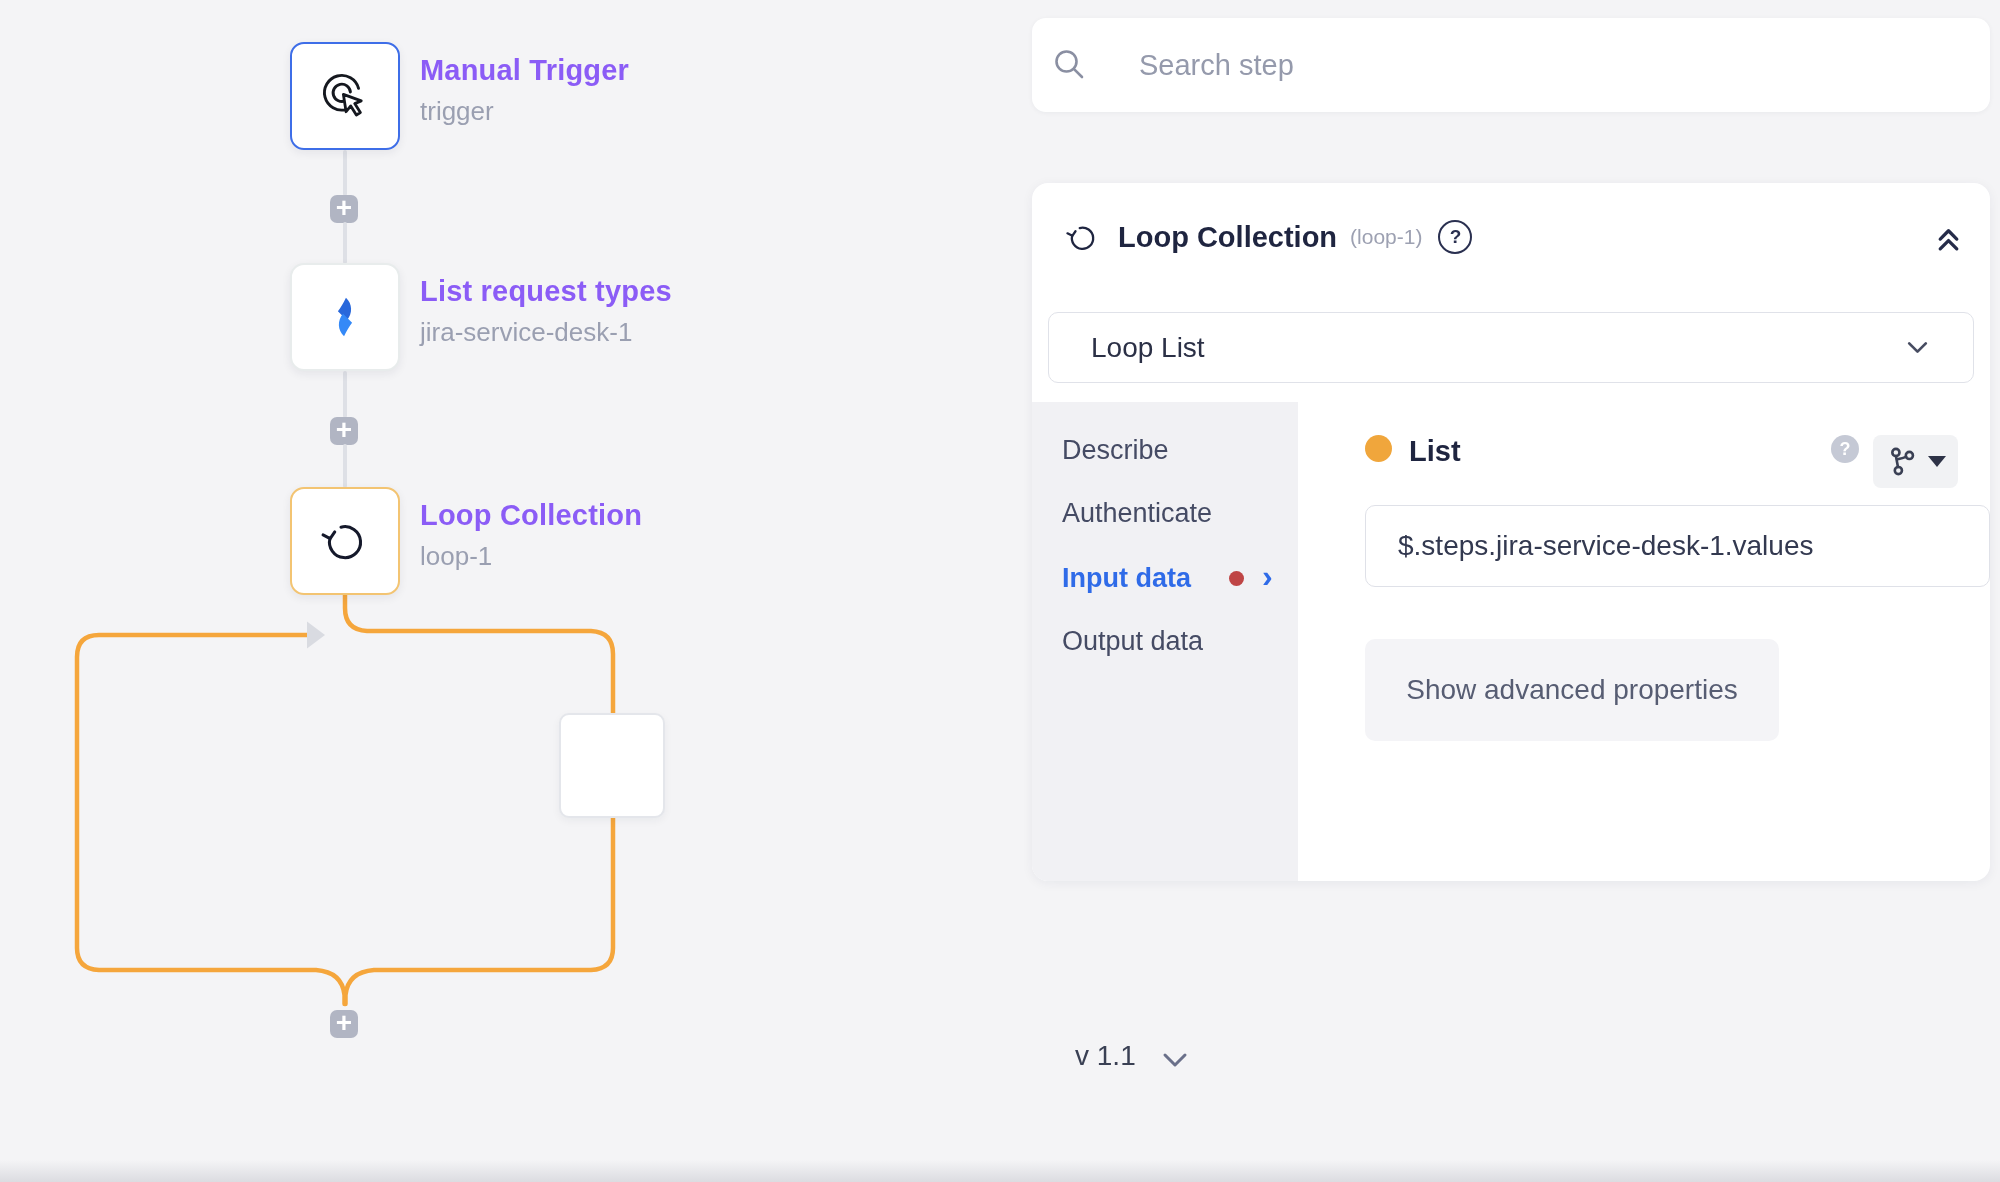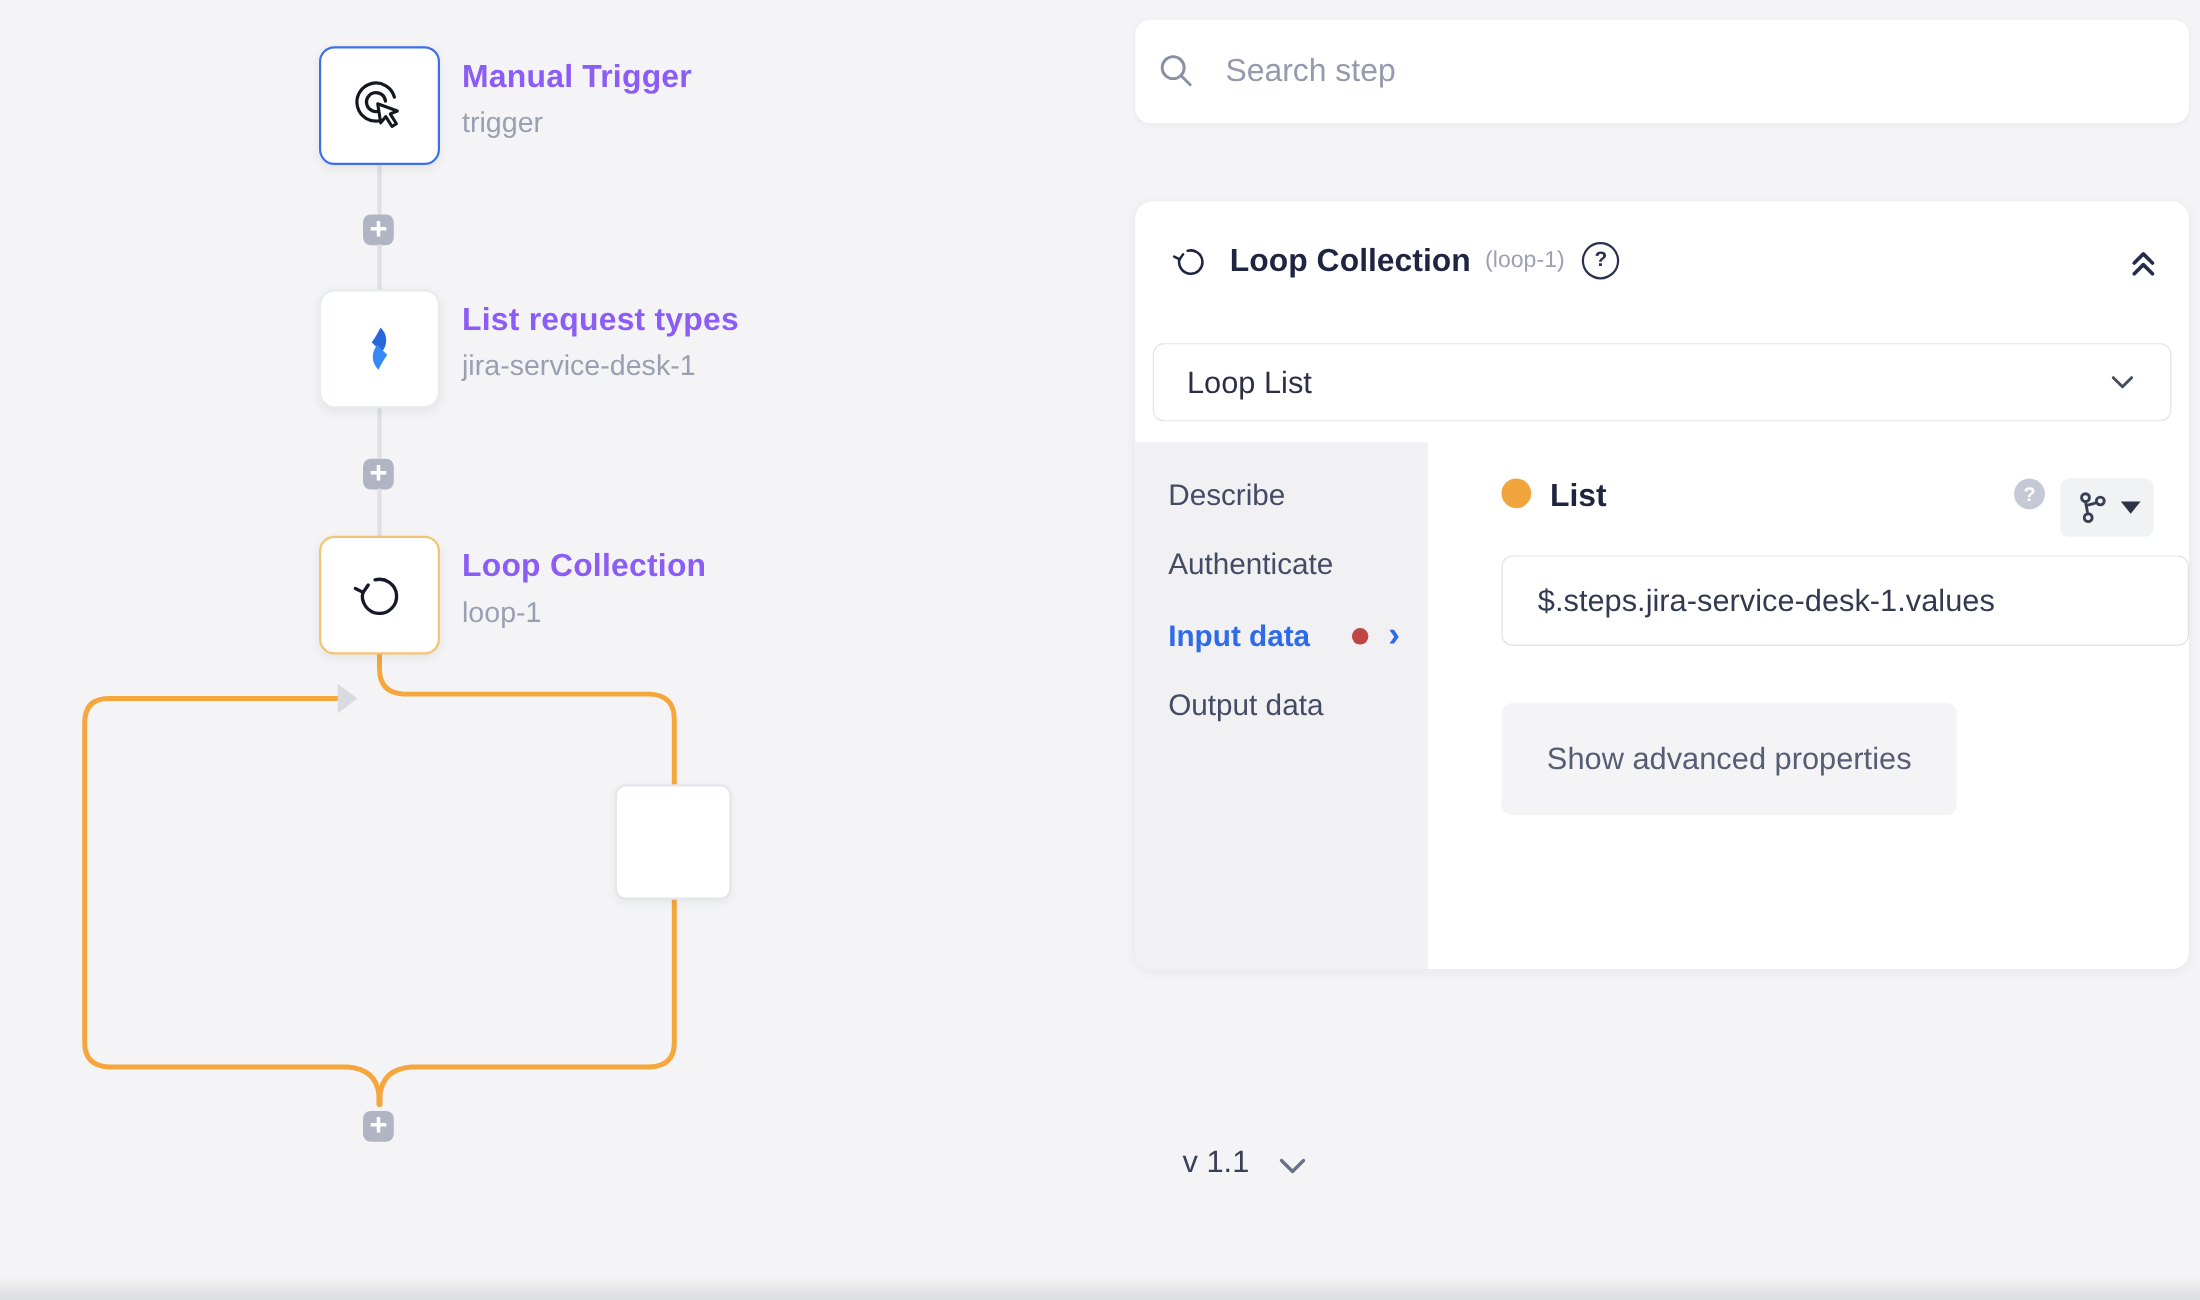--- a/index.html
+++ b/index.html
@@ -25,37 +25,37 @@
         color:#fff;display:flex;align-items:center;justify-content:center;
         font-size:28px;font-weight:700;line-height:1;cursor:pointer;}
   .plus span{margin-top:-3px;}
 
   .loop-svg{position:absolute;left:0;top:0;pointer-events:none;}
   .loop-placeholder{position:absolute;left:559px;top:713px;width:106px;height:105px;background:#fff;
         border:2px solid #E4E6EB;border-radius:10px;box-shadow:0 3px 8px rgba(25,30,60,.05);box-sizing:border-box;}
 
   
   .search-bar{position:absolute;left:1032px;top:18px;width:958px;height:94px;background:#fff;border-radius:14px;
-        display:flex;align-items:center;padding:0 20px;box-sizing:border-box;box-shadow:0 1px 5px rgba(25,30,60,.05);}
+        display:flex;align-items:center;padding:0 20px;box-sizing:border-box;box-shadow:0 1px 5px rgba(25,30,60,.05);gap:25px;}
   .search-bar input{border:none;outline:none;background:transparent;flex:1;margin-left:26px;
         font-size:29px;color:#3A4056;font-family:"Liberation Sans",sans-serif;}
   .search-bar input::placeholder{color:#959AAC;}
 
   
   .panel{position:absolute;left:1032px;top:183px;width:958px;height:698px;background:#fff;border-radius:16px;
         box-shadow:0 2px 12px rgba(25,30,60,.06);}
   .panel-header{position:absolute;left:32px;right:26px;top:26px;height:56px;display:flex;align-items:center;}
   .panel-title{font-size:29px;font-weight:800;color:#1F2540;margin-left:17px;}
   .panel-step-id{font-size:21px;color:#9DA1B2;margin-left:13px;}
   .help-outline{width:30px;height:30px;border:2.5px solid #2A3050;border-radius:50%;color:#2A3050;
         font-size:19px;font-weight:700;display:flex;align-items:center;justify-content:center;margin-left:16px;cursor:pointer;}
   .collapse-btn{margin-left:auto;cursor:pointer;display:flex;}
 
   .op-select{position:absolute;left:16px;top:129px;width:926px;height:71px;border:1.5px solid #E0E2E9;border-radius:10px;
-        display:flex;align-items:center;padding:0 30px;box-sizing:border-box;cursor:pointer;}
+        display:flex;align-items:center;padding:0 42px;box-sizing:border-box;cursor:pointer;}
   .op-select .op-label{font-size:28px;color:#2B3046;}
   .op-select svg{margin-left:auto;}
 
   .tab-region{position:absolute;left:0;right:0;top:219px;bottom:0;display:flex;gap:32px;}
   .tab-sidebar{position:relative;width:266px;background:#F1F1F4;border-radius:0 0 0 16px;flex:none;}
   .tab{position:absolute;left:30px;height:36px;display:flex;align-items:center;font-size:27px;color:#454B64;cursor:pointer;}
   .tab.active{color:#2F6BE8;font-weight:700;text-align:center;}
   .tab-dot{width:15px;height:15px;border-radius:50%;background:#BF4545;margin-left:38px;}
   .tab-chev{font-size:32px;font-weight:700;color:#2F6BE8;margin-left:18px;margin-top:-4px;}
   .version{position:absolute;left:43px;top:638px;display:flex;align-items:flex-end;font-size:28px;color:#3A4054;cursor:pointer;}

